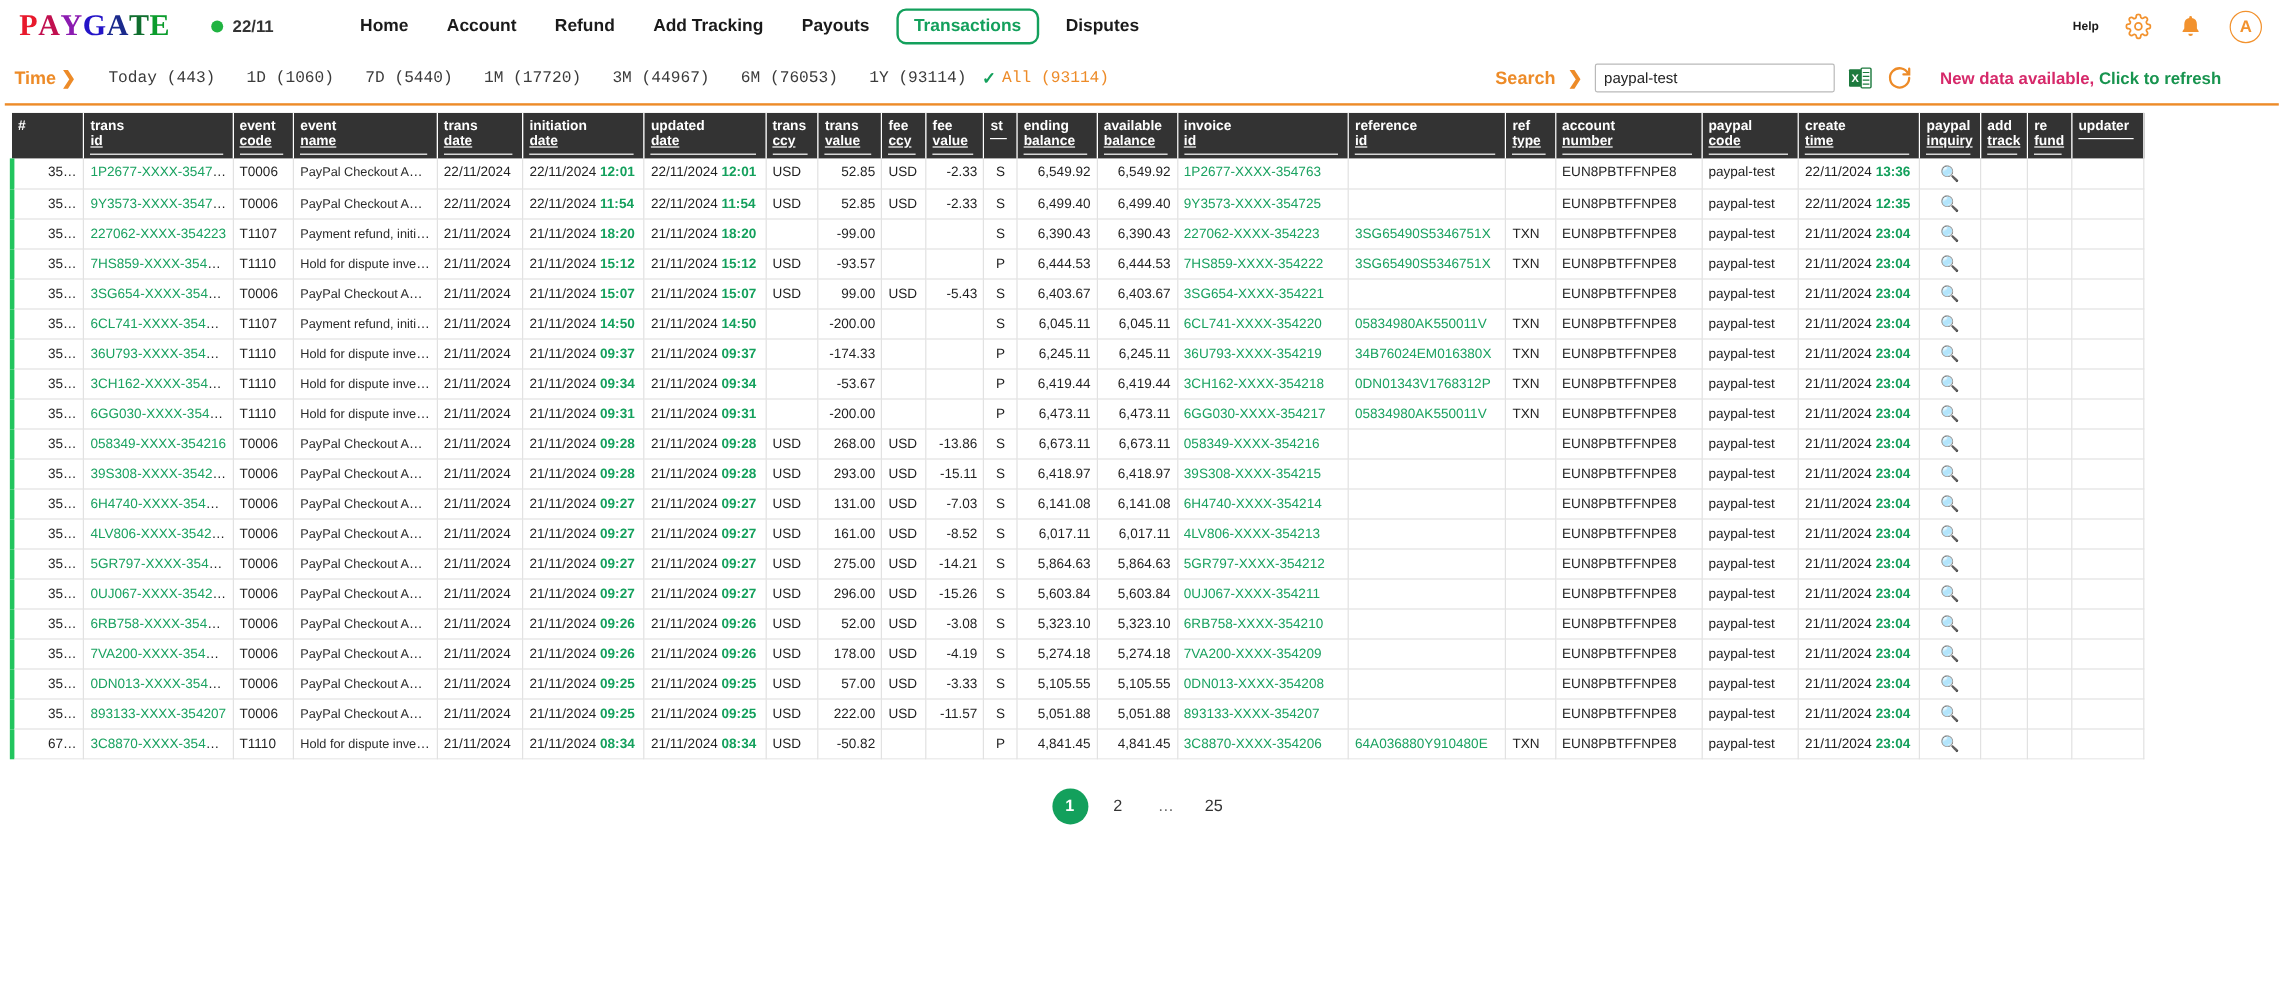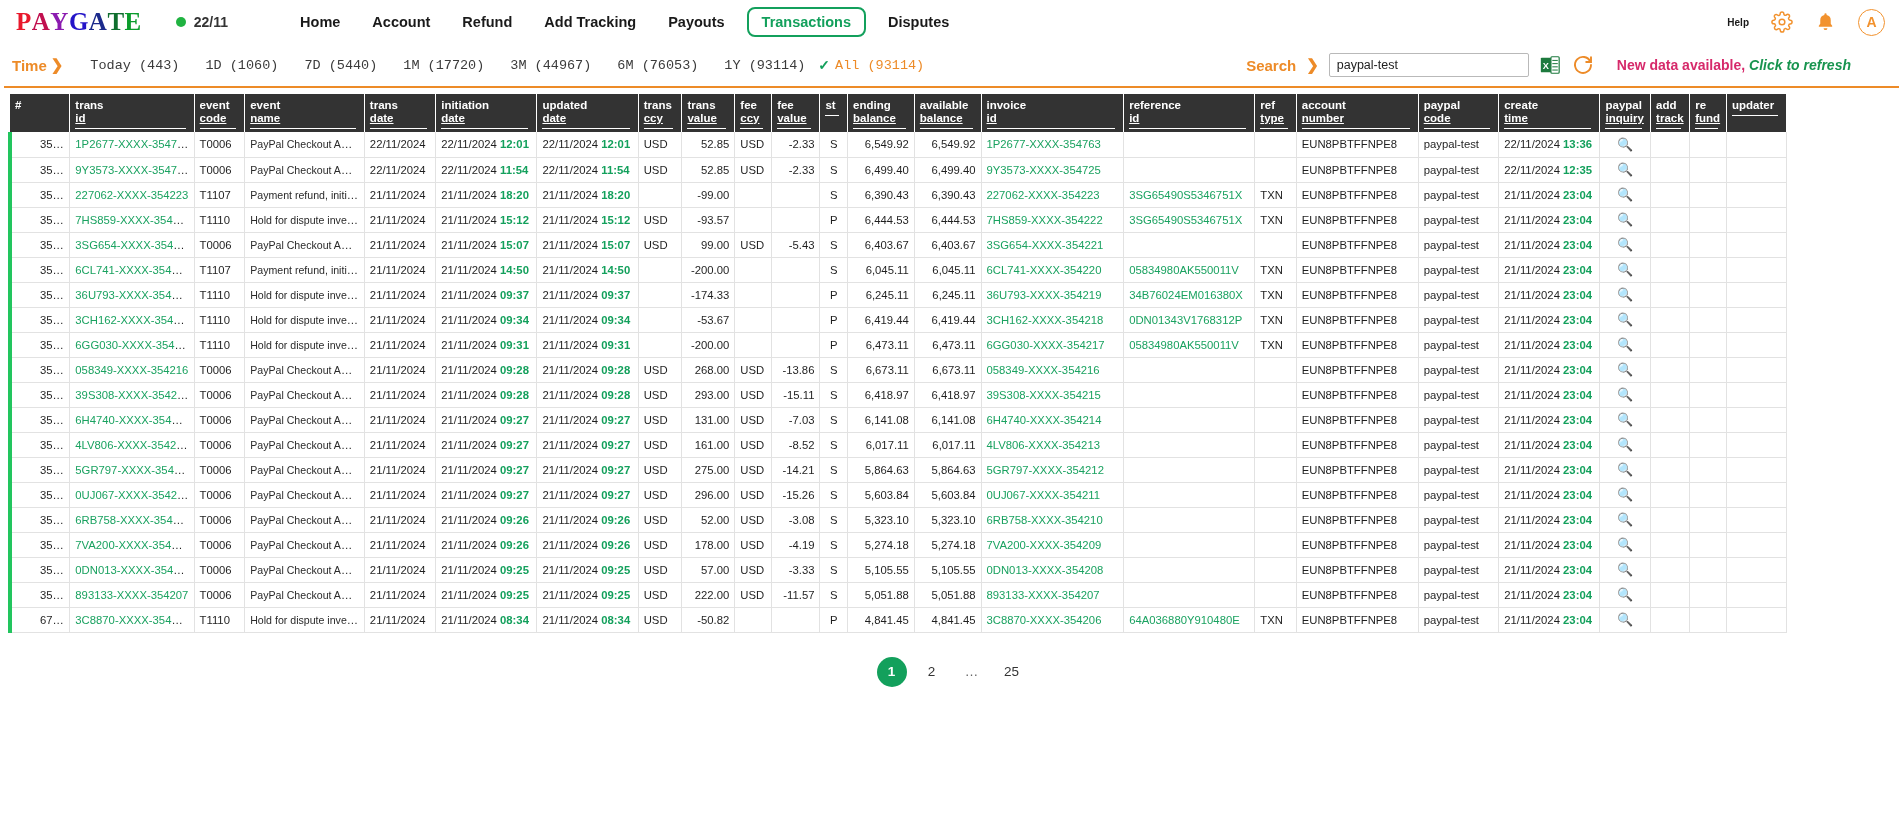--- a/index.html
+++ b/index.html
@@ -112,21 +112,21 @@
     border: 1px solid #b9b9b9; border-radius: 2px;
     font-size: 12.5px; padding: 0 7px;
     font-family: "Liberation Sans", sans-serif;
     color: #222; outline: none;
   }
   .newdata {
     margin-left: 22px; margin-right: 40px;
     font-size: 14px; font-weight: bold; white-space: nowrap;
   }
   .nd-a { color: #d6296a; }
-  .nd-b { color: #18944f; font-style: italic; }
+  .nd-b { color: #18944f; }
 
   .orange-rule { height: 2px; background: #ed8b28; margin: 0 4px; }
 
   
   .table-scroll {
     margin: 6px 8px 0 8px;
     overflow: hidden;
   }
   table.grid {
     border-collapse: collapse;

